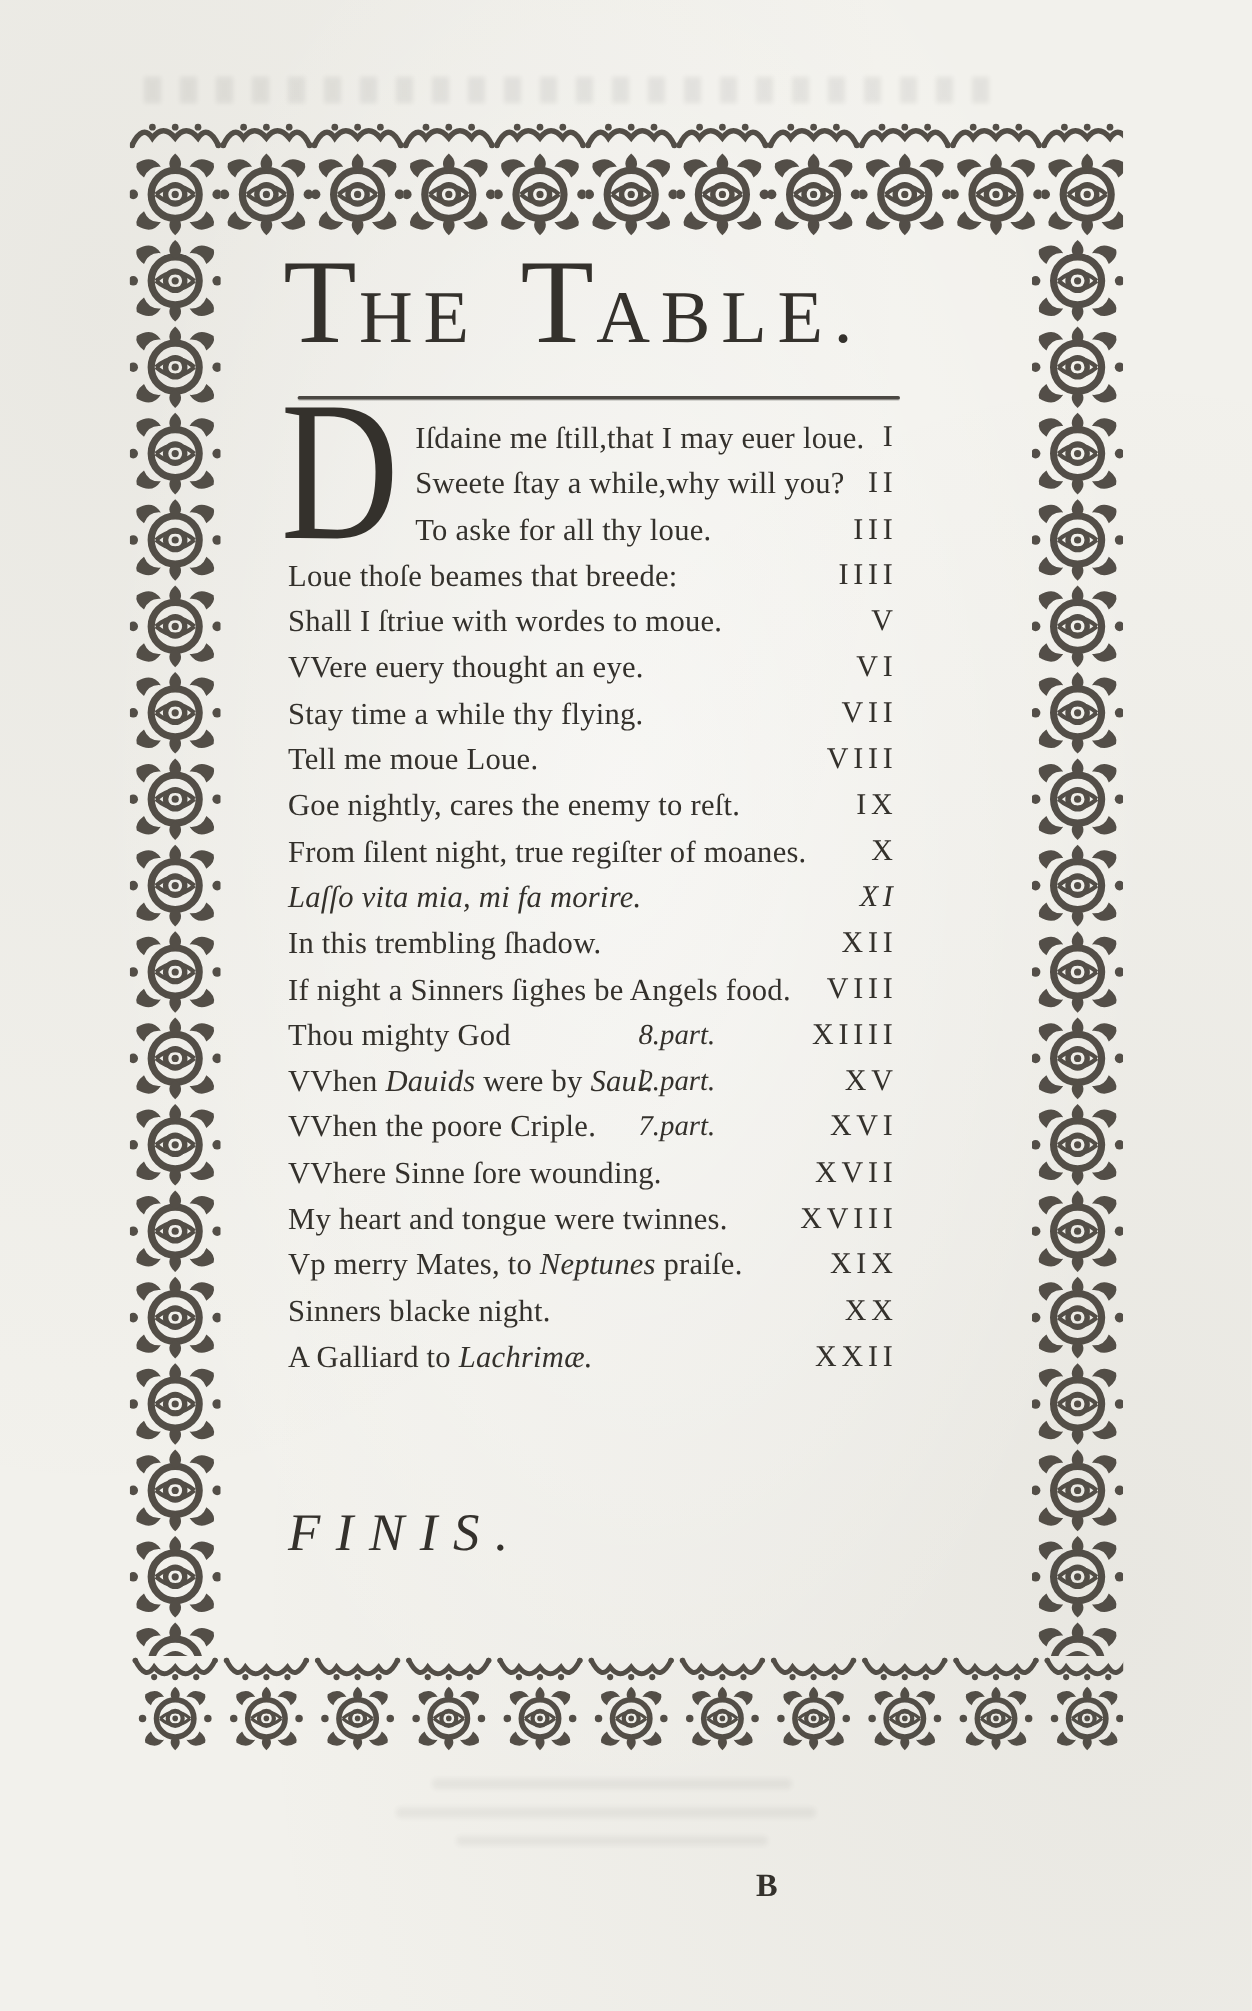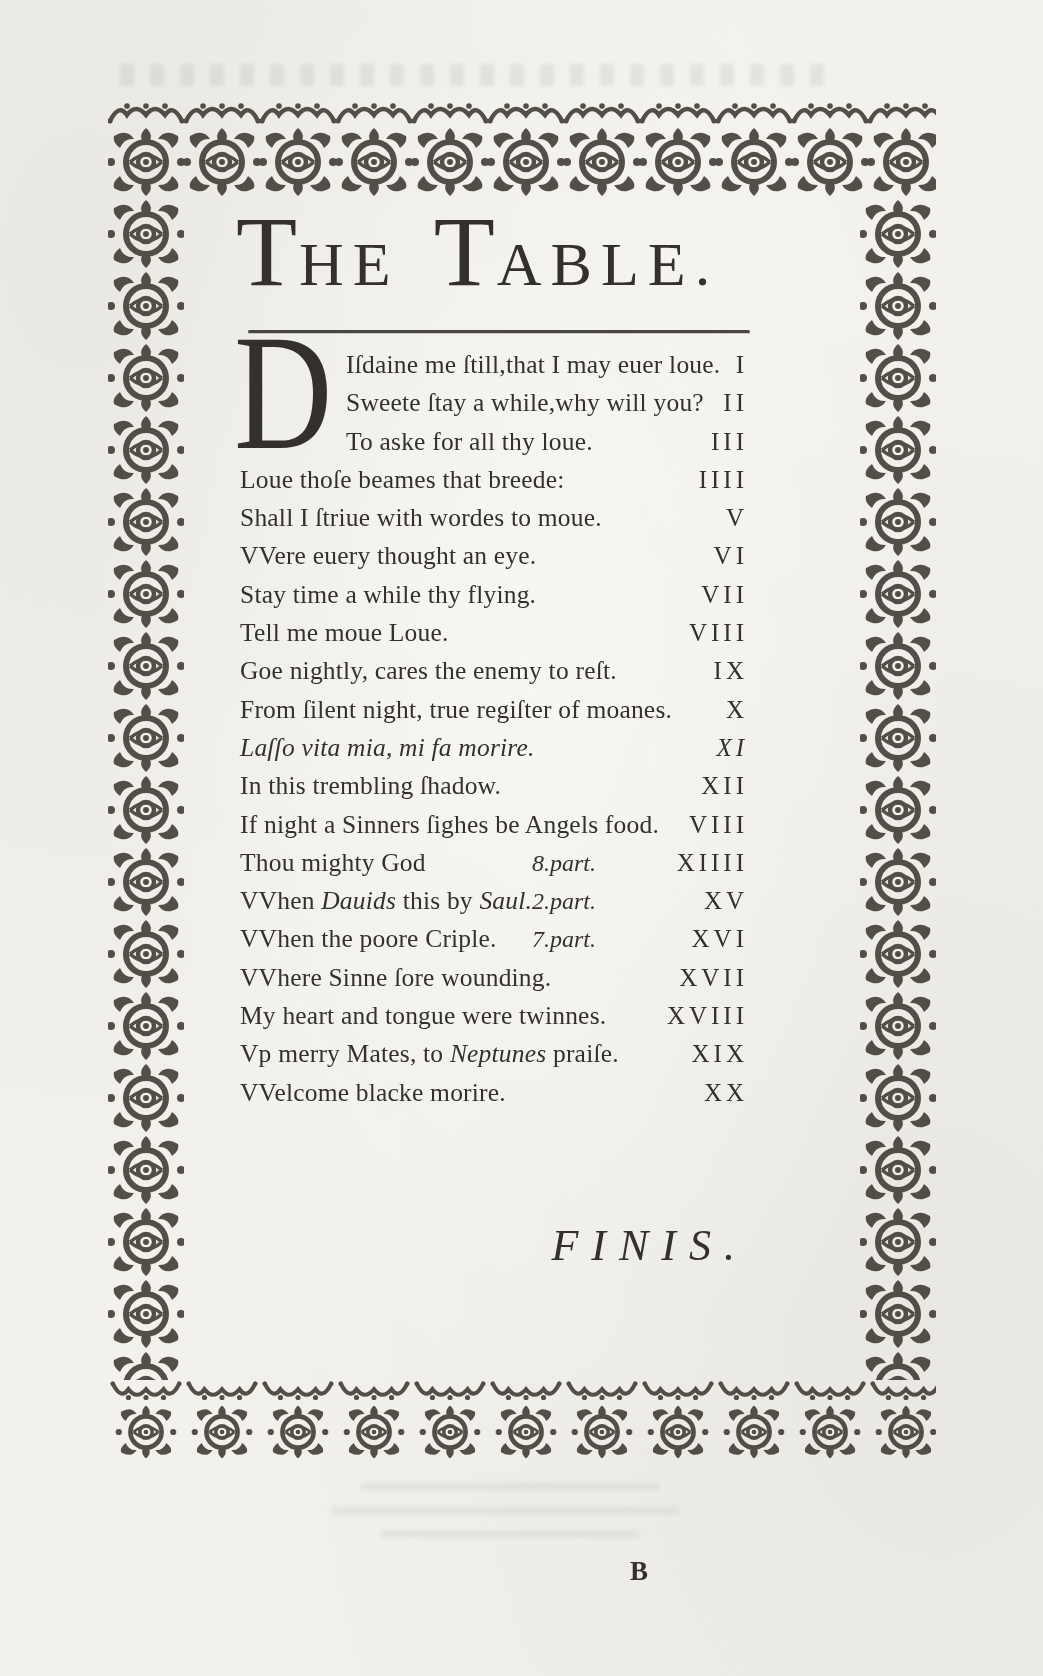--- a/index.html
+++ b/index.html
@@ -58,21 +58,21 @@
   .row.indent{padding-left:106px;}
   .etitle{letter-spacing:.2px;}
   .it, .it-row{font-style:italic;}
   .epart{
     position:absolute;left:292px;top:0;font-style:italic;font-size:24px;
   }
   .enum{
     position:absolute;right:0;top:0;letter-spacing:4px;font-size:25px;
   }
   .finis{
-    position:absolute;left:240px;top:1220px;width:508px;text-align:right;
+    position:absolute;left:240px;top:1252px;width:508px;text-align:left;
     font-style:italic;font-size:44px;letter-spacing:13px;
   }
   .sig{
     position:absolute;left:630px;top:1556px;font-size:27px;font-weight:bold;
   }
 </style>
 </head>
 <body>
 
 <svg width="0" height="0" style="position:absolute" aria-hidden="true">
@@ -232,23 +232,24 @@
     <div class="row"><span class="etitle"><span>Shall I ſtriue with wordes to moue.</span></span><span class="enum">V</span></div>
     <div class="row"><span class="etitle"><span>VVere euery thought an eye.</span></span><span class="enum">VI</span></div>
     <div class="row"><span class="etitle"><span>Stay time a while thy flying.</span></span><span class="enum">VII</span></div>
     <div class="row"><span class="etitle"><span>Tell me moue Loue.</span></span><span class="enum">VIII</span></div>
     <div class="row"><span class="etitle"><span>Goe nightly, cares the enemy to reſt.</span></span><span class="enum">IX</span></div>
     <div class="row"><span class="etitle"><span>From ſilent night, true regiſter of moanes.</span></span><span class="enum">X</span></div>
     <div class="row it-row"><span class="etitle"><span class="it">Laſſo vita mia, mi fa morire.</span></span><span class="enum">XI</span></div>
     <div class="row"><span class="etitle"><span>In this trembling ſhadow.</span></span><span class="enum">XII</span></div>
     <div class="row"><span class="etitle"><span>If night a Sinners ſighes be Angels food.</span></span><span class="enum">VIII</span></div>
     <div class="row"><span class="etitle"><span>Thou mighty God</span></span><span class="epart">8.part.</span><span class="enum">XIIII</span></div>
-    <div class="row"><span class="etitle"><span>VVhen </span><span class="it">Dauids</span><span> this by </span><span class="it">Saul.</span></span><span class="epart">2.part.</span><span class="enum">XV</span></div>
+    <div class="row"><span class="etitle"><span>VVhen </span><span class="it">Dauids</span><span> were by </span><span class="it">Saul.</span></span><span class="epart">2.part.</span><span class="enum">XV</span></div>
     <div class="row"><span class="etitle"><span>VVhen the poore Criple.</span></span><span class="epart">7.part.</span><span class="enum">XVI</span></div>
     <div class="row"><span class="etitle"><span>VVhere Sinne ſore wounding.</span></span><span class="enum">XVII</span></div>
     <div class="row"><span class="etitle"><span>My heart and tongue were twinnes.</span></span><span class="enum">XVIII</span></div>
     <div class="row"><span class="etitle"><span>Vp merry Mates, to </span><span class="it">Neptunes</span><span> praiſe.</span></span><span class="enum">XIX</span></div>
-    <div class="row"><span class="etitle"><span>VVelcome blacke morire.</span></span><span class="enum">XX</span></div>
+    <div class="row"><span class="etitle"><span>Sinners blacke night.</span></span><span class="enum">XX</span></div>
+    <div class="row"><span class="etitle"><span>A Galliard to </span><span class="it">Lachrimæ.</span></span><span class="enum">XXII</span></div>
   </div>
 
 <div class="finis">FINIS.</div>
 
 <div class="sig">B</div>
 
 </body></html>

